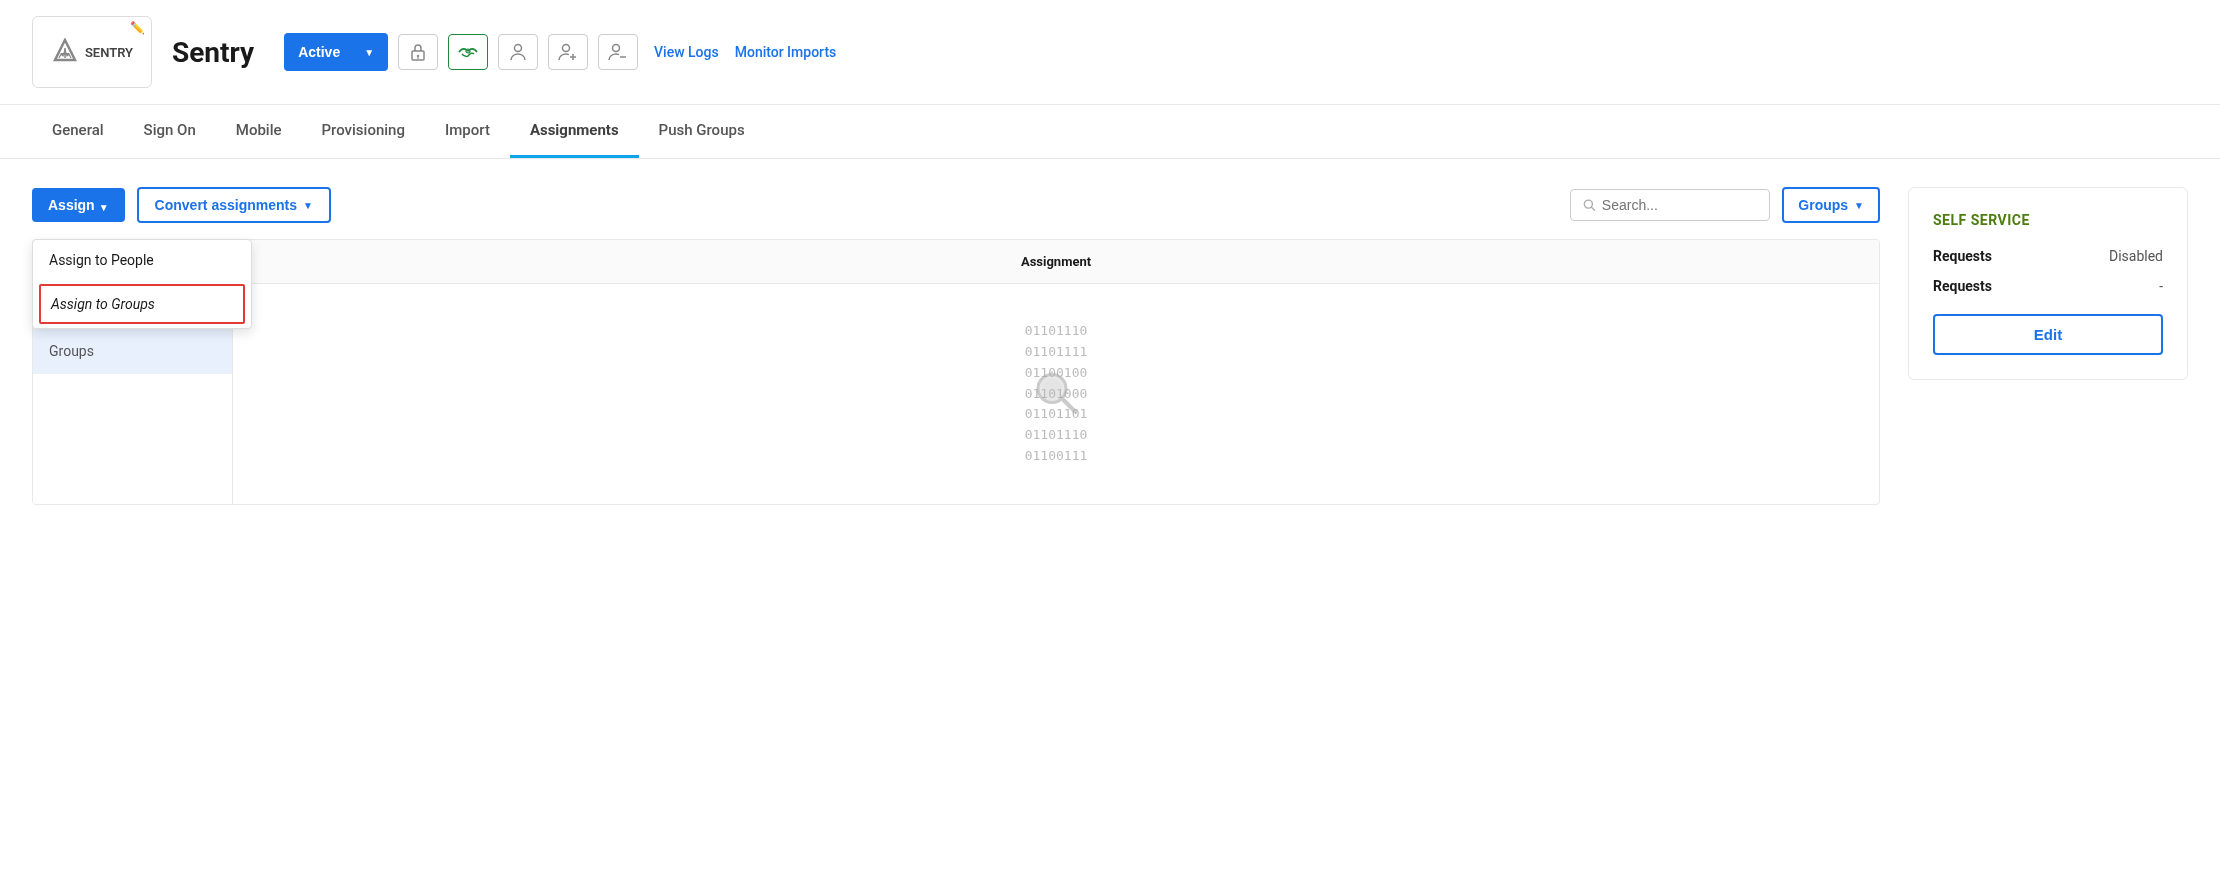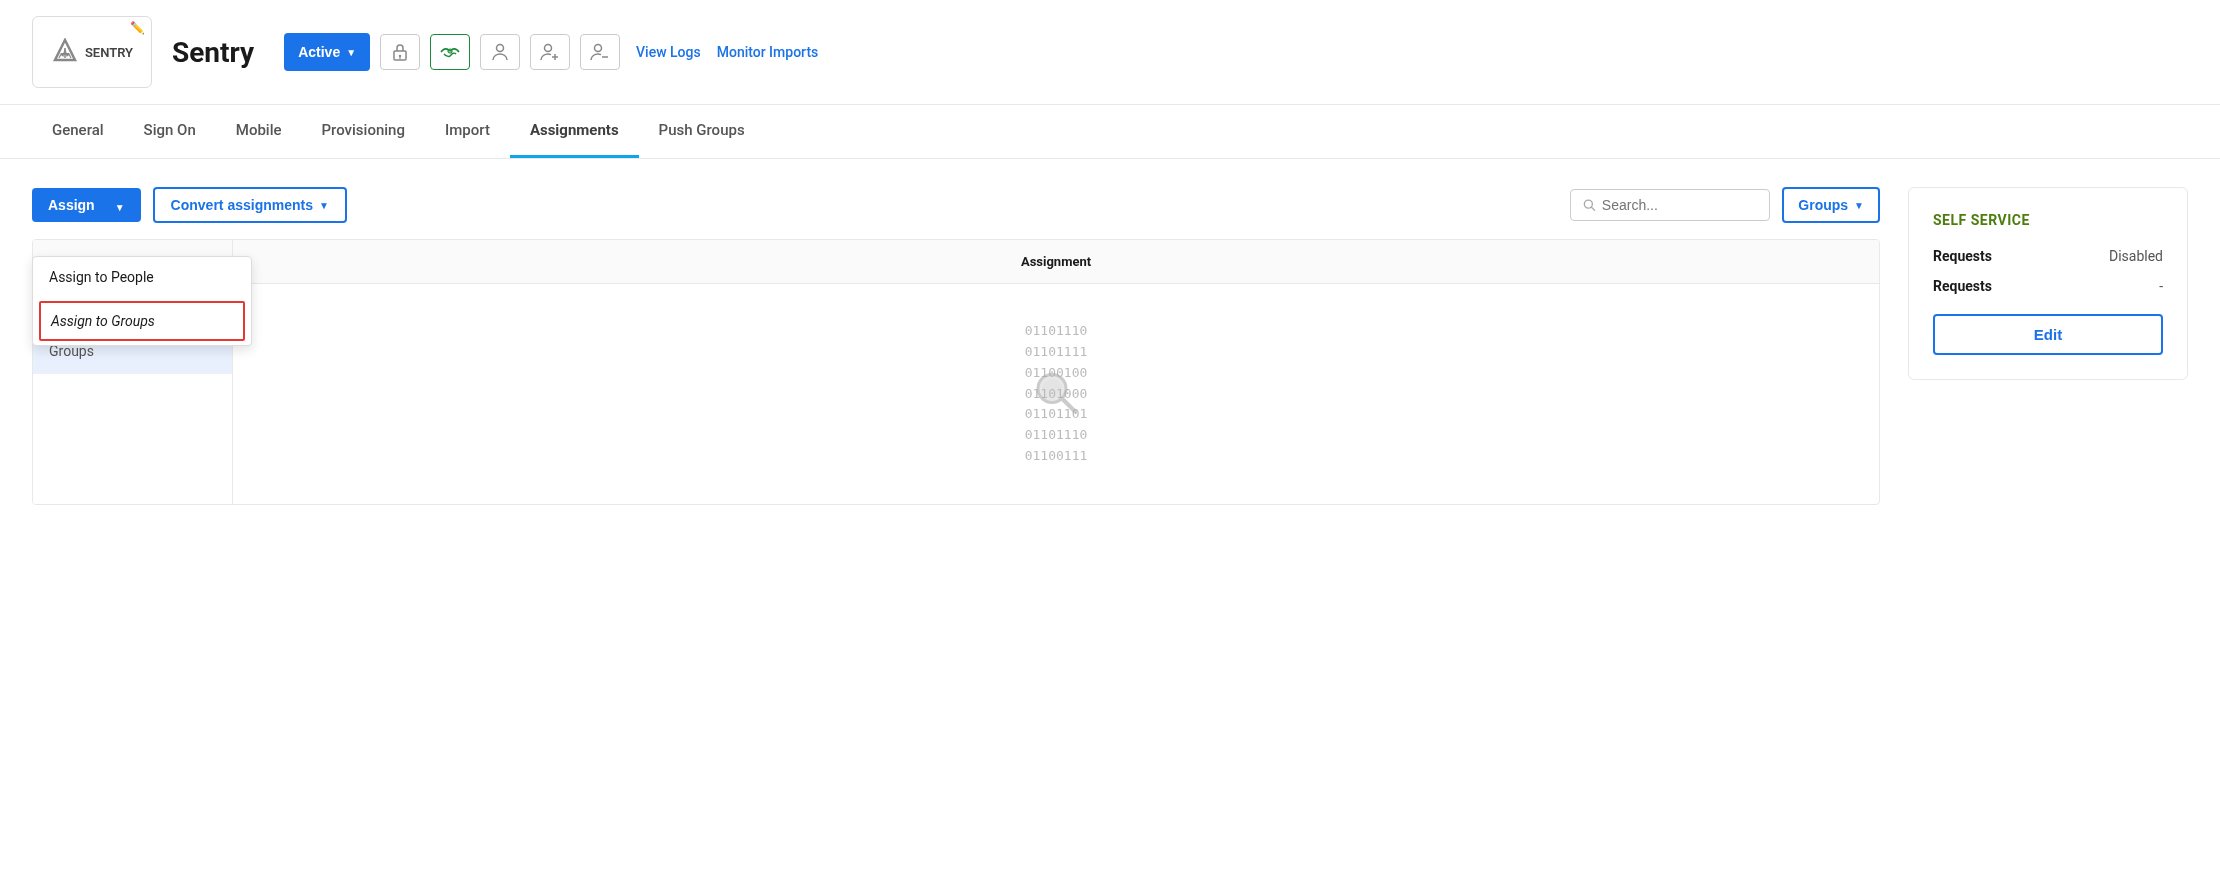--- a/index.html
+++ b/index.html
@@ -66,21 +66,21 @@
       background: #1a73e8;
       color: #fff;
       border: none;
       border-radius: 4px;
       padding: 11px 14px;
       font-size: 14px;
       font-weight: 600;
       cursor: pointer;
       display: flex;
       align-items: center;
-      gap: 6px;
+      gap: 24px;
     }
 
     .icon-btn {
       width: 40px;
       height: 36px;
       border: 1px solid #ccc;
       border-radius: 4px;
       background: #fff;
       cursor: pointer;
       display: flex;
@@ -154,21 +154,21 @@
       background: #1a73e8;
       color: #fff;
       border: none;
       border-radius: 4px;
       padding: 9px 16px;
       font-size: 14px;
       font-weight: 600;
       cursor: pointer;
       display: flex;
       align-items: flex-end;
-      gap: 20px;
+      gap: 4px;
     }
 
     .convert-btn {
       background: #fff;
       color: #1a73e8;
       border: 2px solid #1a73e8;
       border-radius: 4px;
       padding: 8px 16px;
       font-size: 14px;
       font-weight: 600;
@@ -279,21 +279,21 @@
       font-family: monospace;
       font-size: 13px;
       color: #bbb;
       line-height: 1.6;
       text-align: center;
     }
 
     
     .dropdown-menu {
       position: absolute;
-      top: 68px;
+      top: 51px;
       left: 0;
       background: #fff;
       border: 1px solid #ddd;
       border-radius: 4px;
       box-shadow: 0 4px 12px rgba(0,0,0,0.12);
       width: 220px;
       z-index: 100;
     }
 
     .dropdown-item {

